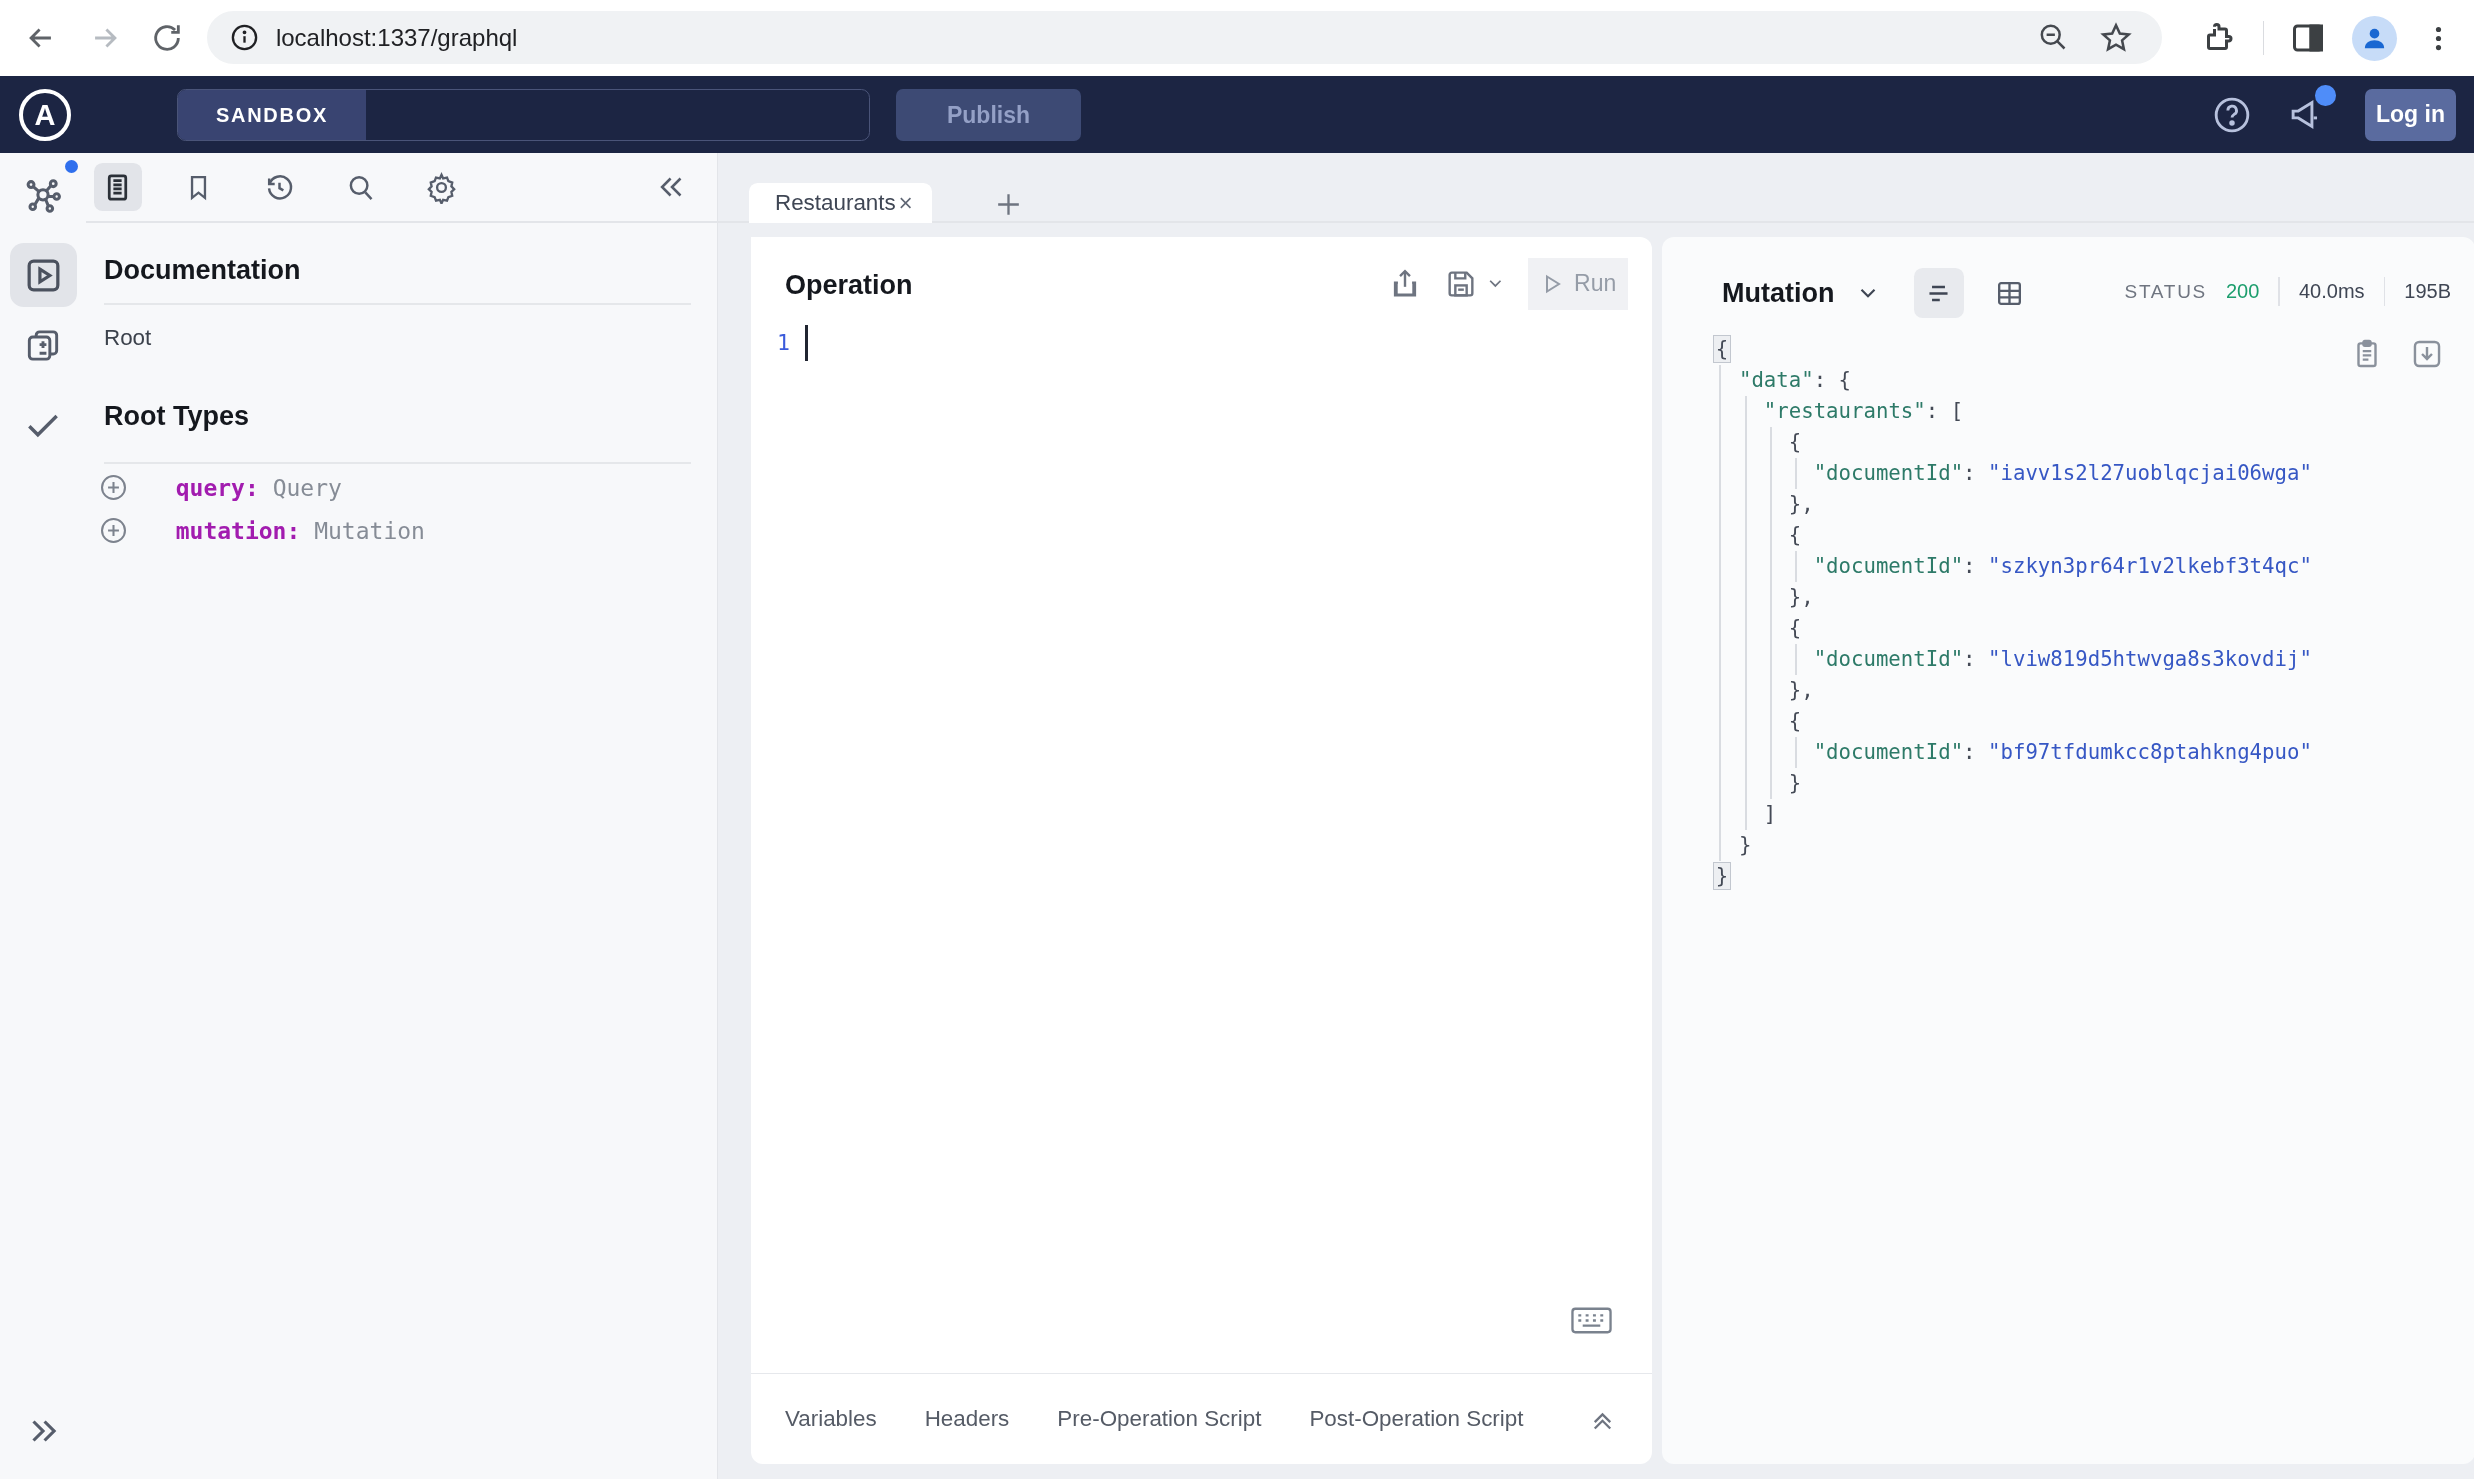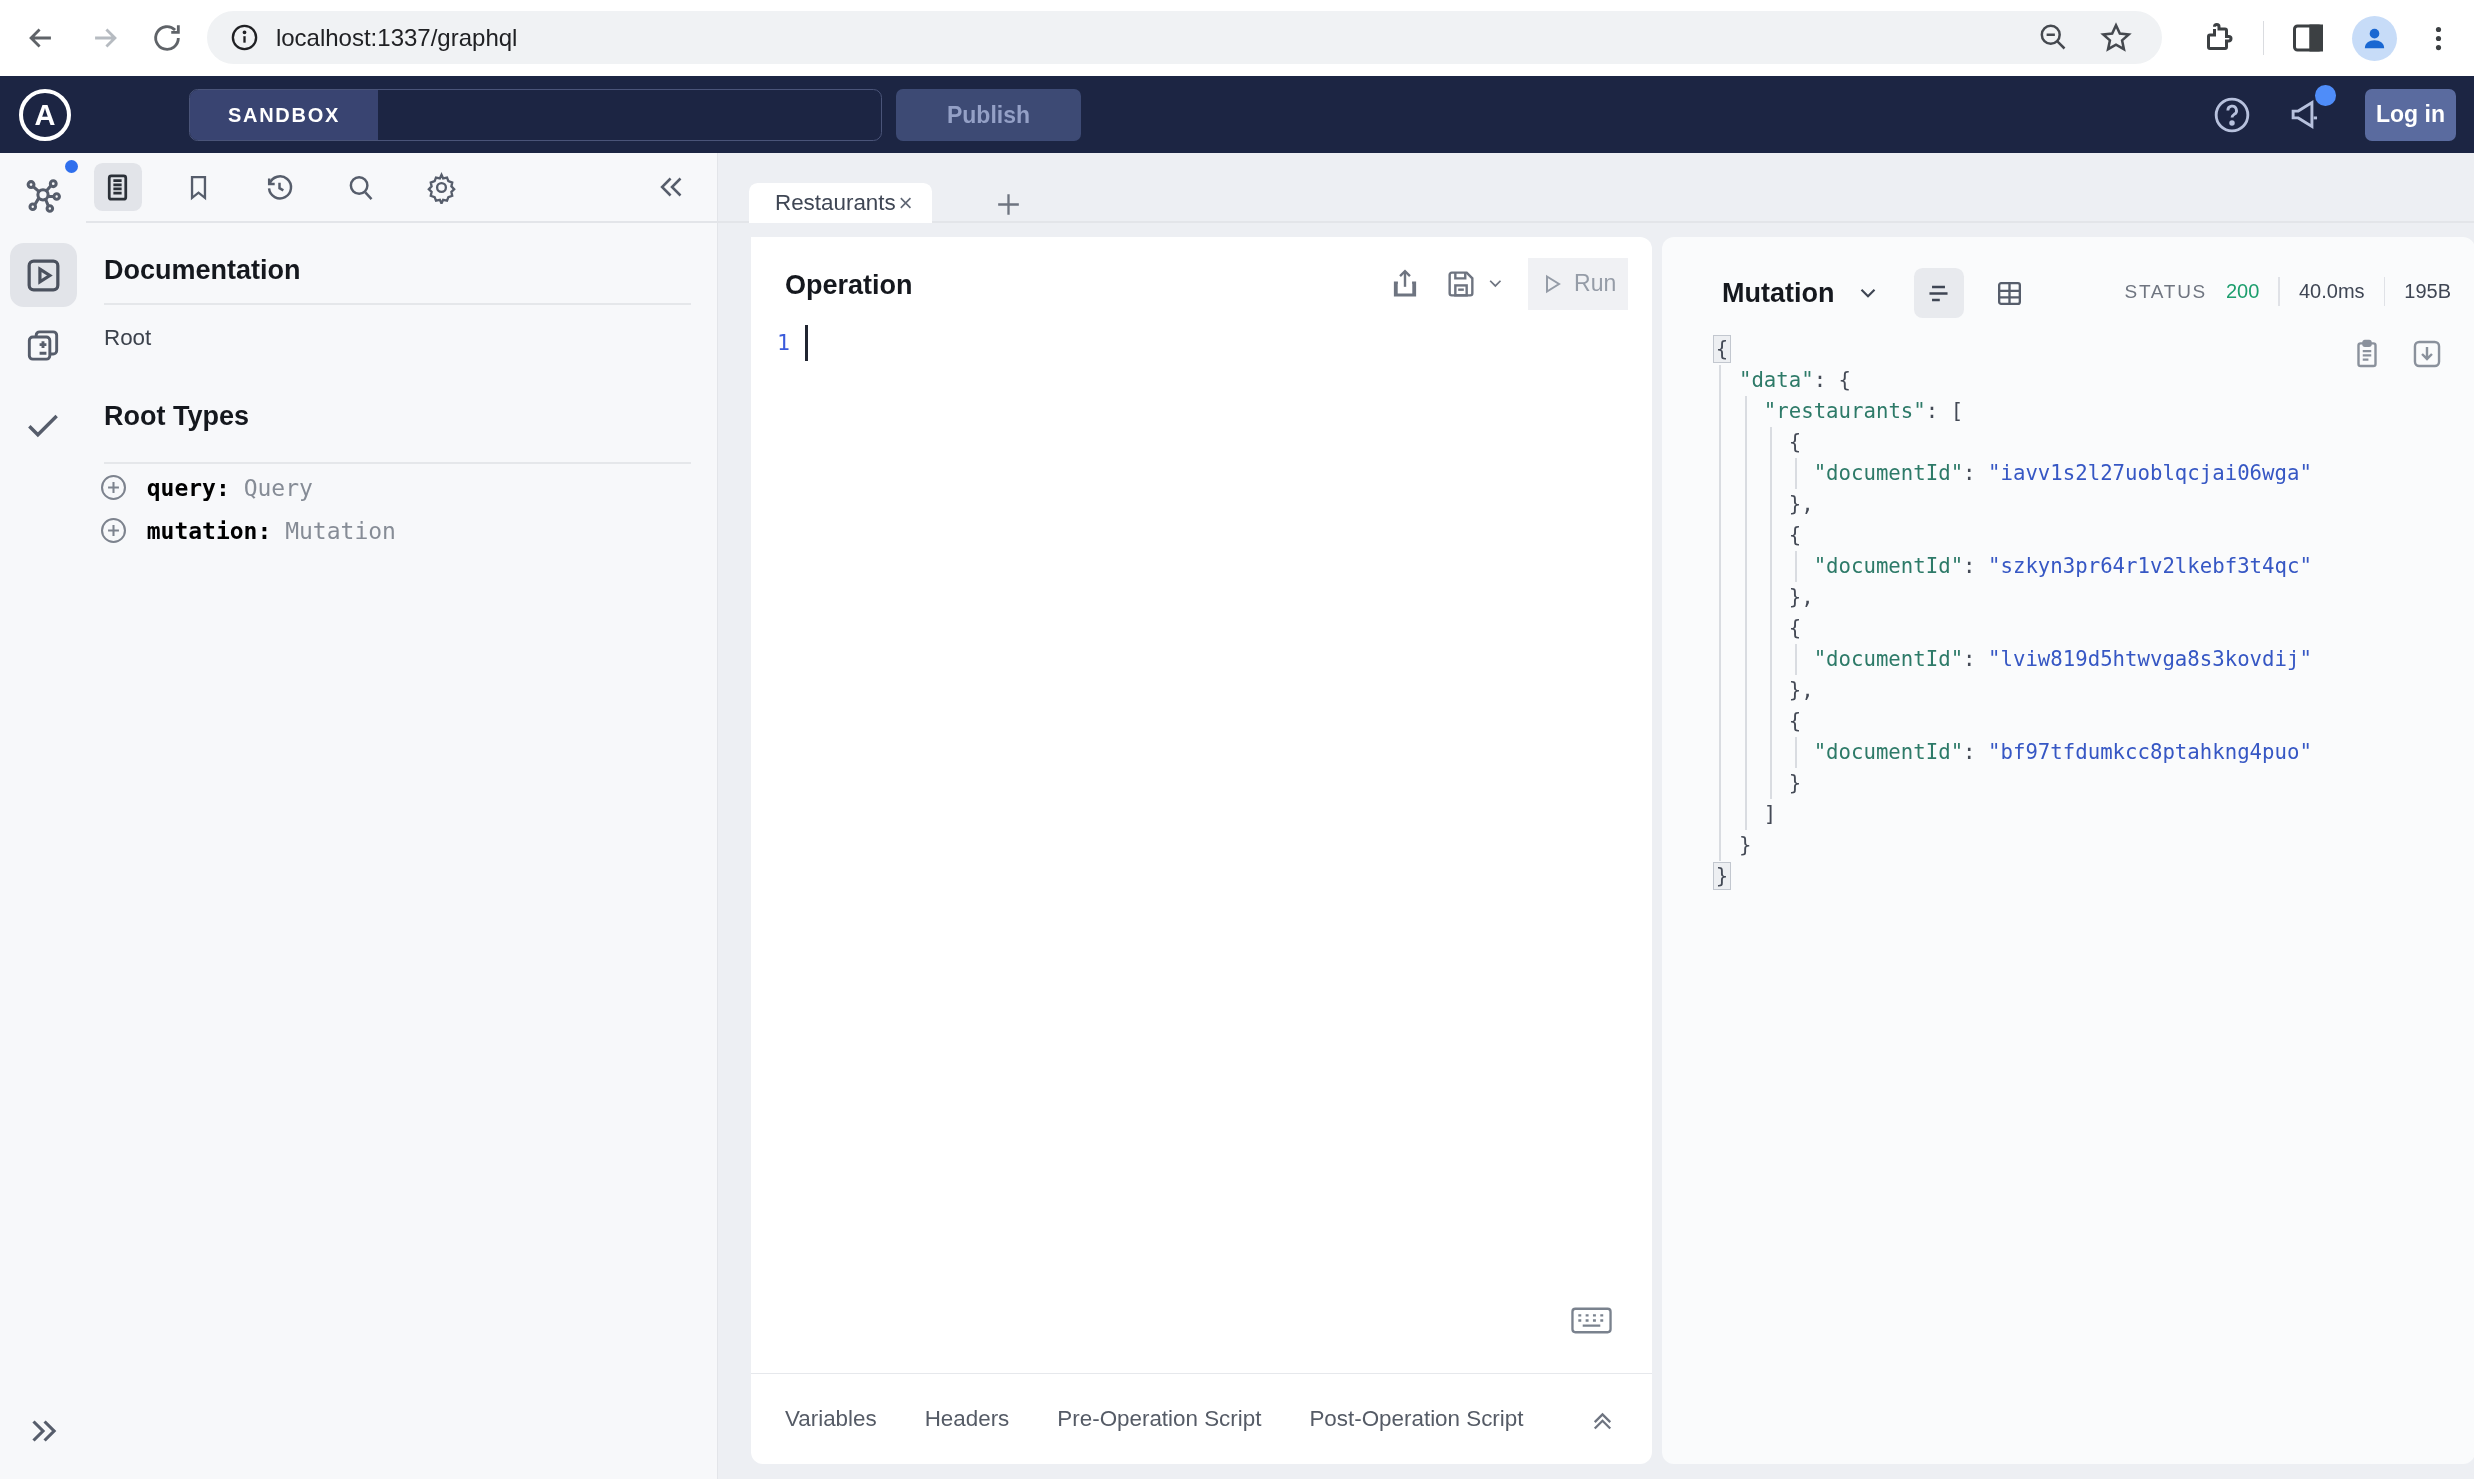--- a/index.html
+++ b/index.html
@@ -19,21 +19,21 @@
   .omnibox .url { font-size:24px; color:#202124; margin-left:15.5px; flex:1; }
   .omni-right { display:flex; align-items:center; gap:29px; margin-right:6.9px; }
   .chrome-right { position:absolute; right:0; top:0; height:76px; display:flex; align-items:center; gap:26px; padding-right:20.7px; }
   .vsep { width:1.7px; height:34px; background:#dadce0; }
   .avatar { width:45px; height:45px; border-radius:50%; background:#c7dcf8; display:flex; align-items:center; justify-content:center; }
 
   
   .app-header { position:absolute; left:0; top:76px; width:2475px; height:77px; background:#1c2543; }
   .logo { position:absolute; left:19px; top:13px; width:52px; height:52px; border:4.3px solid #ffffff; border-radius:50%;
           display:flex; align-items:center; justify-content:center; color:#fff; font-weight:bold; font-size:29px; }
-  .endpoint { position:absolute; left:177px; top:13px; width:693px; height:52px; border:1.7px solid #4a5478; border-radius:8.6px; display:flex; overflow:hidden;margin-left:12px; }
+  .endpoint { position:absolute; left:177px; top:13px; width:693px; height:52px; border:1.7px solid #4a5478; border-radius:8.6px; display:flex; overflow:hidden; }
   .sandbox-chip { width:188px; background:#394471; color:#ffffff; font-weight:bold; font-size:20px; letter-spacing:1.7px;
           display:flex; align-items:center; justify-content:center; }
   .endpoint-url { flex:1; display:flex; align-items:center; gap:13.8px; padding:0 17px; }
   .endpoint-url .txt { color:#e6e9f4; font-size:23px; white-space:nowrap; }
   .green-dot { width:15.5px; height:15.5px; border-radius:50%; background:#2dbd6e; flex:none; }
   .publish-btn { position:absolute; left:896px; top:13px; width:185px; height:52px; background:#3d4a74; border-radius:6.9px;
           color:#94a0c6; font-weight:bold; font-size:23px; display:flex; align-items:center; justify-content:center; }
   .hdr-right { position:absolute; right:19px; top:0; height:77px; display:flex; align-items:center; gap:36px; }
   .login-btn { width:91px; height:52px; background:#5a6b9f; border-radius:6.9px; color:#ffffff; font-weight:bold; font-size:23px;
           display:flex; align-items:center; justify-content:center; }
@@ -54,21 +54,21 @@
   .docpanel { position:absolute; left:78px; top:153px; width:640px; height:1326px; background:#f7f8fa; border-right:1.7px solid #e3e5e9; }
   .doc-toolbar { position:absolute; left:0; top:0; width:100%; height:68px; display:flex; align-items:center; gap:33px; padding-left:15.5px; }
   .tool-tile { width:48px; height:48px; border-radius:8.6px; display:flex; align-items:center; justify-content:center; }
   .tool-tile.sel { background:#e2e4e9; }
   .collapse-ico { position:absolute; right:24px; top:12px; width:43px; height:43px; display:flex; align-items:center; justify-content:center; }
   .doc-h1 { position:absolute; left:26px; font-size:27px; font-weight:bold; color:#15181e; }
   .doc-hr { position:absolute; left:26px; width:587px; height:1.7px; background:#e5e7ea; }
   .doc-root { position:absolute; left:26px; top:172px; font-size:22.4px; color:#3c424c; }
   .type-row { position:absolute; left:20.7px; display:flex; align-items:center; gap:19px; }
   .type-row .mono { font-family:"DejaVu Sans Mono", monospace; font-size:23px; }
-  .type-row .fname { color:#000000; font-weight:bold; }
+  .type-row .fname { color:#a21caf; font-weight:bold;margin-left:29px; }
   .type-row .ftype { color:#868c96; }
 
   
   .tab { position:absolute; left:749px; top:183px; width:183px; height:40px; background:#ffffff; border-radius:8.6px 8.6px 0 0;
          display:flex; align-items:center; padding:0 17px 0 26px; }
   .tab-label { font-size:22.4px; color:#3f4654; flex:1; }
   .newtab { position:absolute; left:989px; top:187px; width:38px; height:34px; display:flex; align-items:center; justify-content:center; }
 
   
   .op-panel { position:absolute; left:751px; top:237px; width:901px; height:1227px; background:#ffffff; border-radius:12px; border-top-left-radius:0; }

